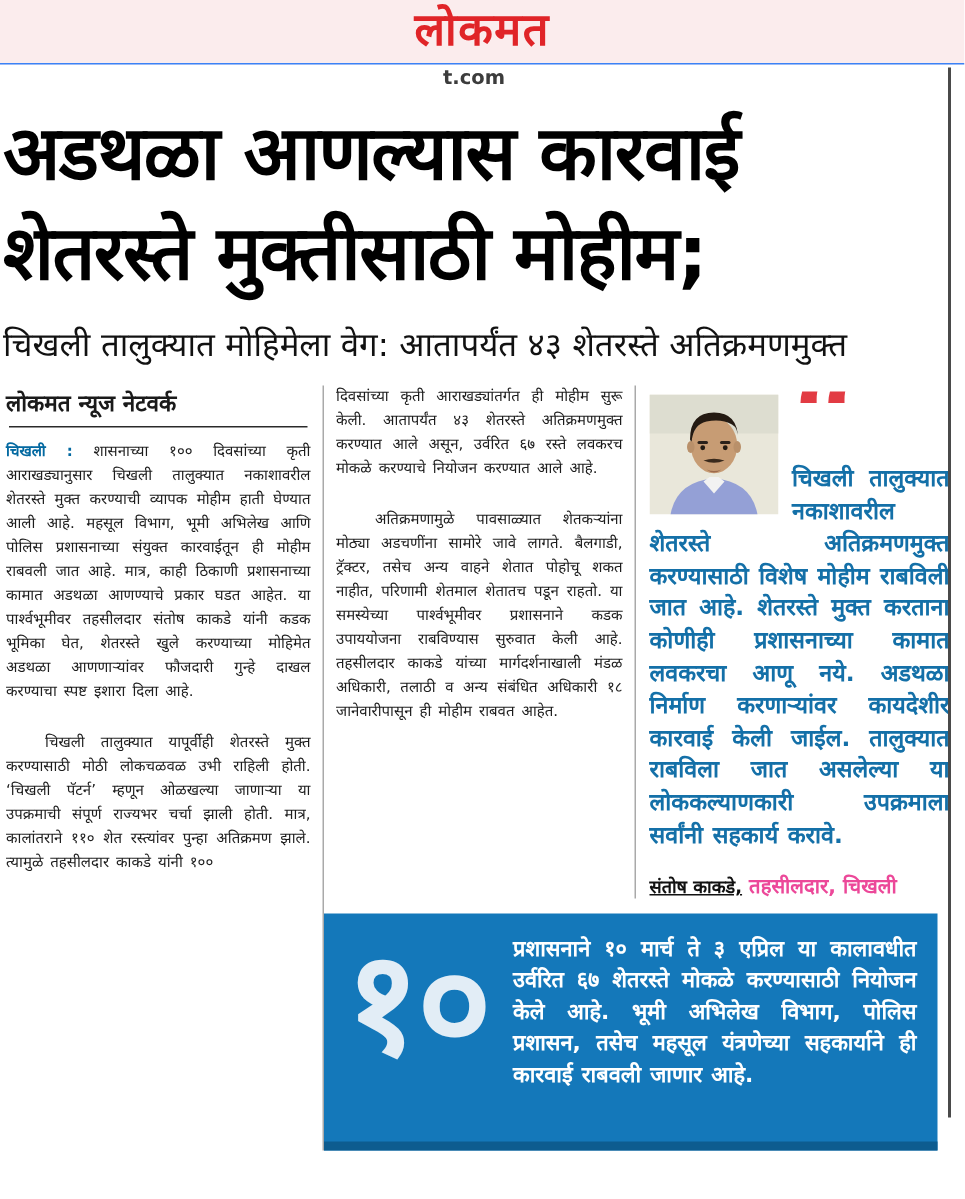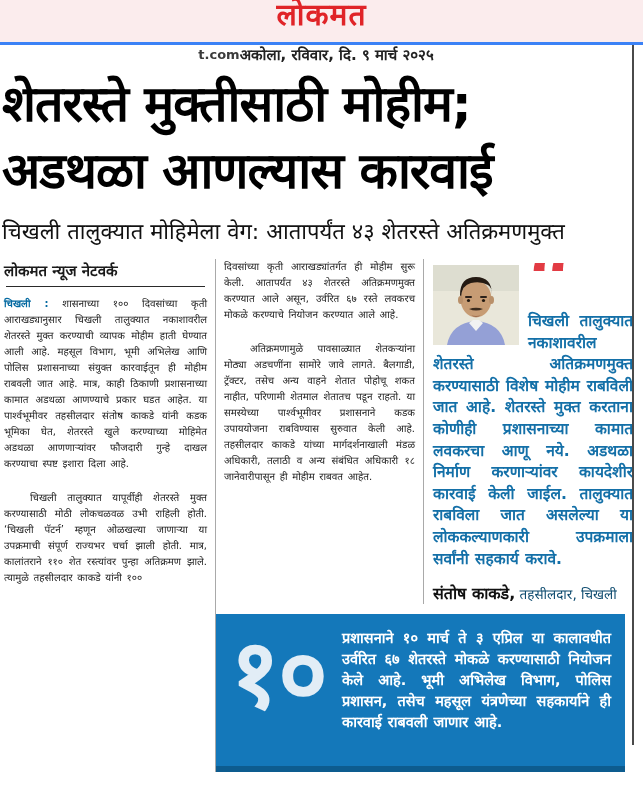--- a/index.html
+++ b/index.html
@@ -2,22 +2,22 @@
 <html><head>
 <meta charset="utf-8">
 <style>
   html,body{margin:0;padding:0;}
   body{
     width:643px;height:799px;background:#ffffff;position:relative;overflow:hidden;
     font-family:"DejaVu Sans","Liberation Sans",sans-serif;color:#1a1a1a;
   }
   
   .masthead{
-    height:42px;background:#fbeced;border-bottom:3px solid #3b82f6;
-    display:flex;align-items:flex-start;justify-content:center;
+    height:42px;background:#fbeced;border-bottom:1px solid #3b82f6;
+    display:flex;align-items:center;justify-content:center;
   }
   .logo{
     color:#e02428;font-size:30px;font-weight:900;letter-spacing:1px;line-height:1;
   }
   .under-band{
     height:22px;display:flex;justify-content:center;align-items:flex-start;
     padding:2px 14px 0 3px;
   }
   .url-frag{font-size:13px;font-weight:700;color:#3c3c3c;}
   .edition-date{font-size:15px;font-weight:700;color:#222;margin-top:-3px;}
@@ -50,22 +50,22 @@
   .qmark{
     font-family:"DejaVu Serif","Liberation Serif",serif;
     color:#e23b43;font-size:82px;font-weight:900;line-height:34px;height:44px;
     overflow:hidden;margin-top:4px;
   }
   .qtext{
     color:#1470a8;font-weight:700;font-size:15.5px;line-height:21.6px;
     text-align:justify;margin:4px 0 0 0;word-spacing:1px;
   }
   .q-attr{margin-top:12px;clear:both;}
-  .q-attr-name{font-size:16px;font-weight:800;color:#111;}
-  .q-attr-role{font-size:13.5px;font-weight:400;color:#0c4a6e;}
+  .q-attr-name{font-size:12px;font-weight:800;color:#111;text-decoration:underline;}
+  .q-attr-role{font-size:13.5px;font-weight:700;color:#ec4899;}
   
   .bluebox{
     margin:10px 14px 0 0;background:#1478ba;border-bottom:6px solid #0d5c8f;
     height:140px;box-sizing:content-box;
     padding:8px 14px 4px 14px;display:flex;flex-direction:column;justify-content:space-between;
   }
   .bluebox-row{display:flex;}
   .big-number{
     width:112px;color:#e2edf6;font-size:96px;font-weight:900;line-height:100px;
     letter-spacing:-2px;flex:0 0 auto;margin-top:2px;
@@ -82,26 +82,25 @@
 </style>
 </head>
 <body>
 
 <div class="masthead">
   <div class="logo">लोकमत</div>
 </div>
 
 <div class="under-band">
   <span class="url-frag">t.com</span>
-  <span class="edition-date">अकोला, रविवार, दि. ९ मार्च २०२५</span>
 </div>
 
 <div class="headline">
+  <div class="hl-line">अडथळा आणल्यास कारवाई</div>
   <div class="hl-line">शेतरस्ते मुक्तीसाठी मोहीम;</div>
-  <div class="hl-line">अडथळा आणल्यास कारवाई</div>
 </div>
 
 <div class="subheadline">चिखली तालुक्यात मोहिमेला वेग: आतापर्यंत ४३ शेतरस्ते अतिक्रमणमुक्त</div>
 
 <div class="article">
 
   <div class="col1">
     <div class="byline">लोकमत न्यूज नेटवर्क</div>
     <hr class="byline-rule">
     <p class="body-par"><span class="dateline">चिखली :</span><span> शासनाच्या १०० दिवसांच्या कृती आराखड्यानुसार चिखली तालुक्यात नकाशावरील शेतरस्ते मुक्त करण्याची व्यापक मोहीम हाती घेण्यात आली आहे. महसूल विभाग, भूमी अभिलेख आणि पोलिस प्रशासनाच्या संयुक्त कारवाईतून ही मोहीम राबवली जात आहे. मात्र, काही ठिकाणी प्रशासनाच्या कामात अडथळा आणण्याचे प्रकार घडत आहेत. या पार्श्वभूमीवर तहसीलदार संतोष काकडे यांनी कडक भूमिका घेत, शेतरस्ते खुले करण्याच्या मोहिमेत अडथळा आणणाऱ्यांवर फौजदारी गुन्हे दाखल करण्याचा स्पष्ट इशारा दिला आहे.</span></p>

